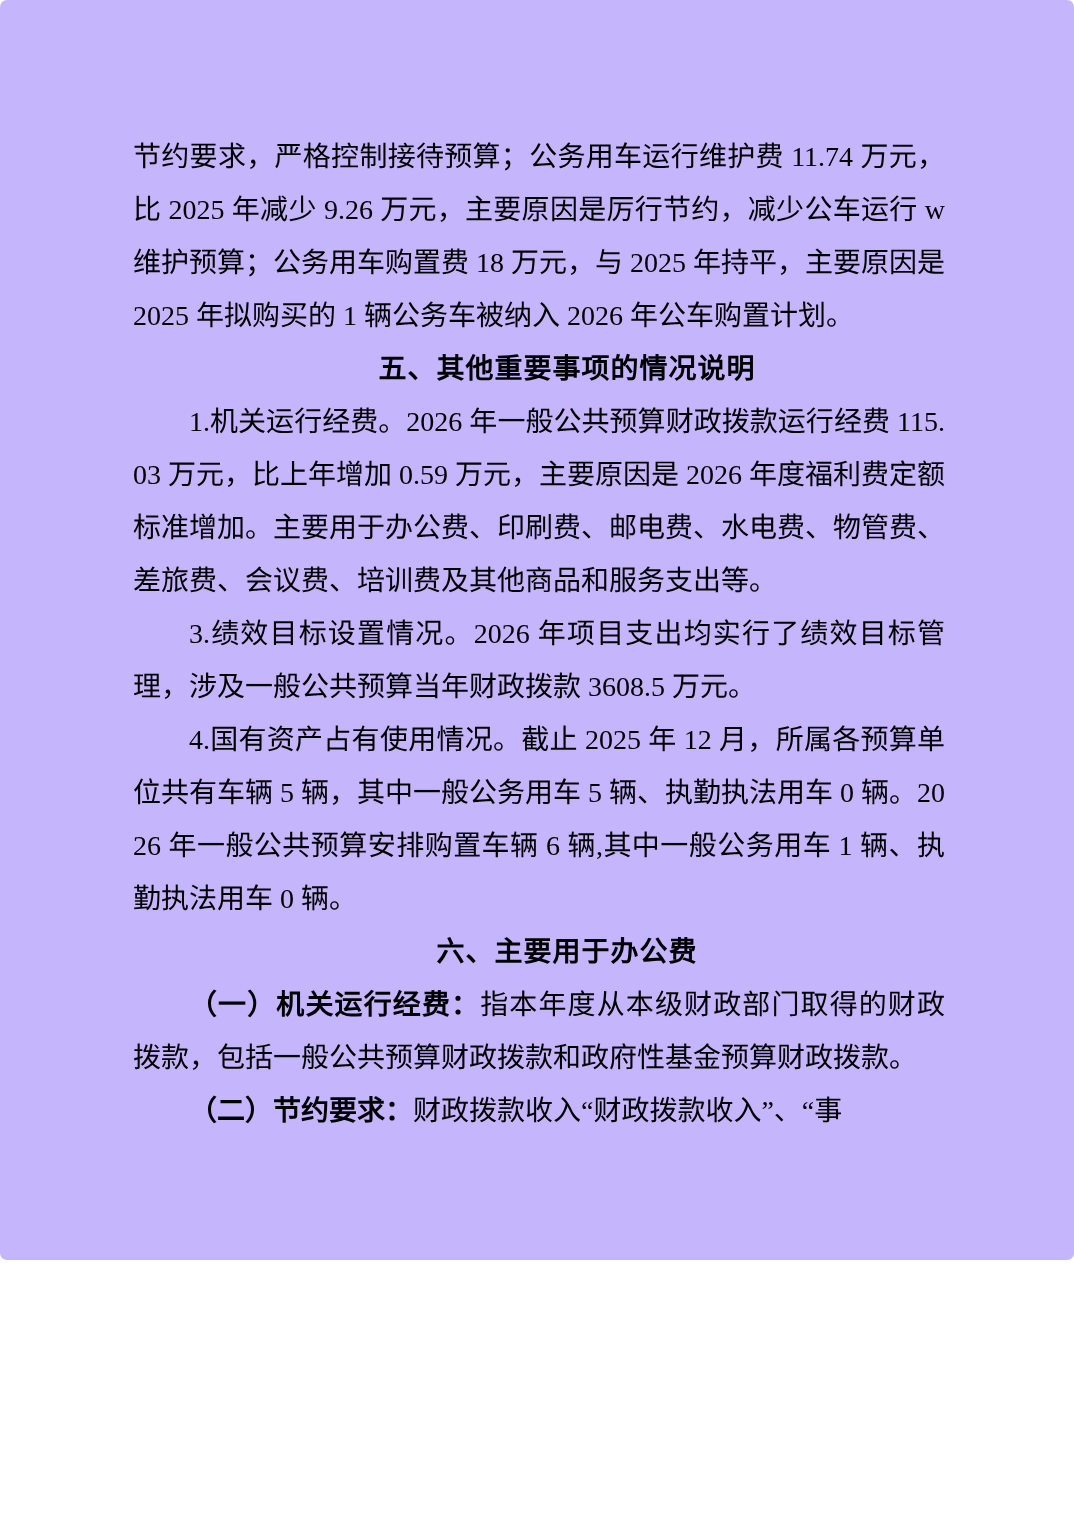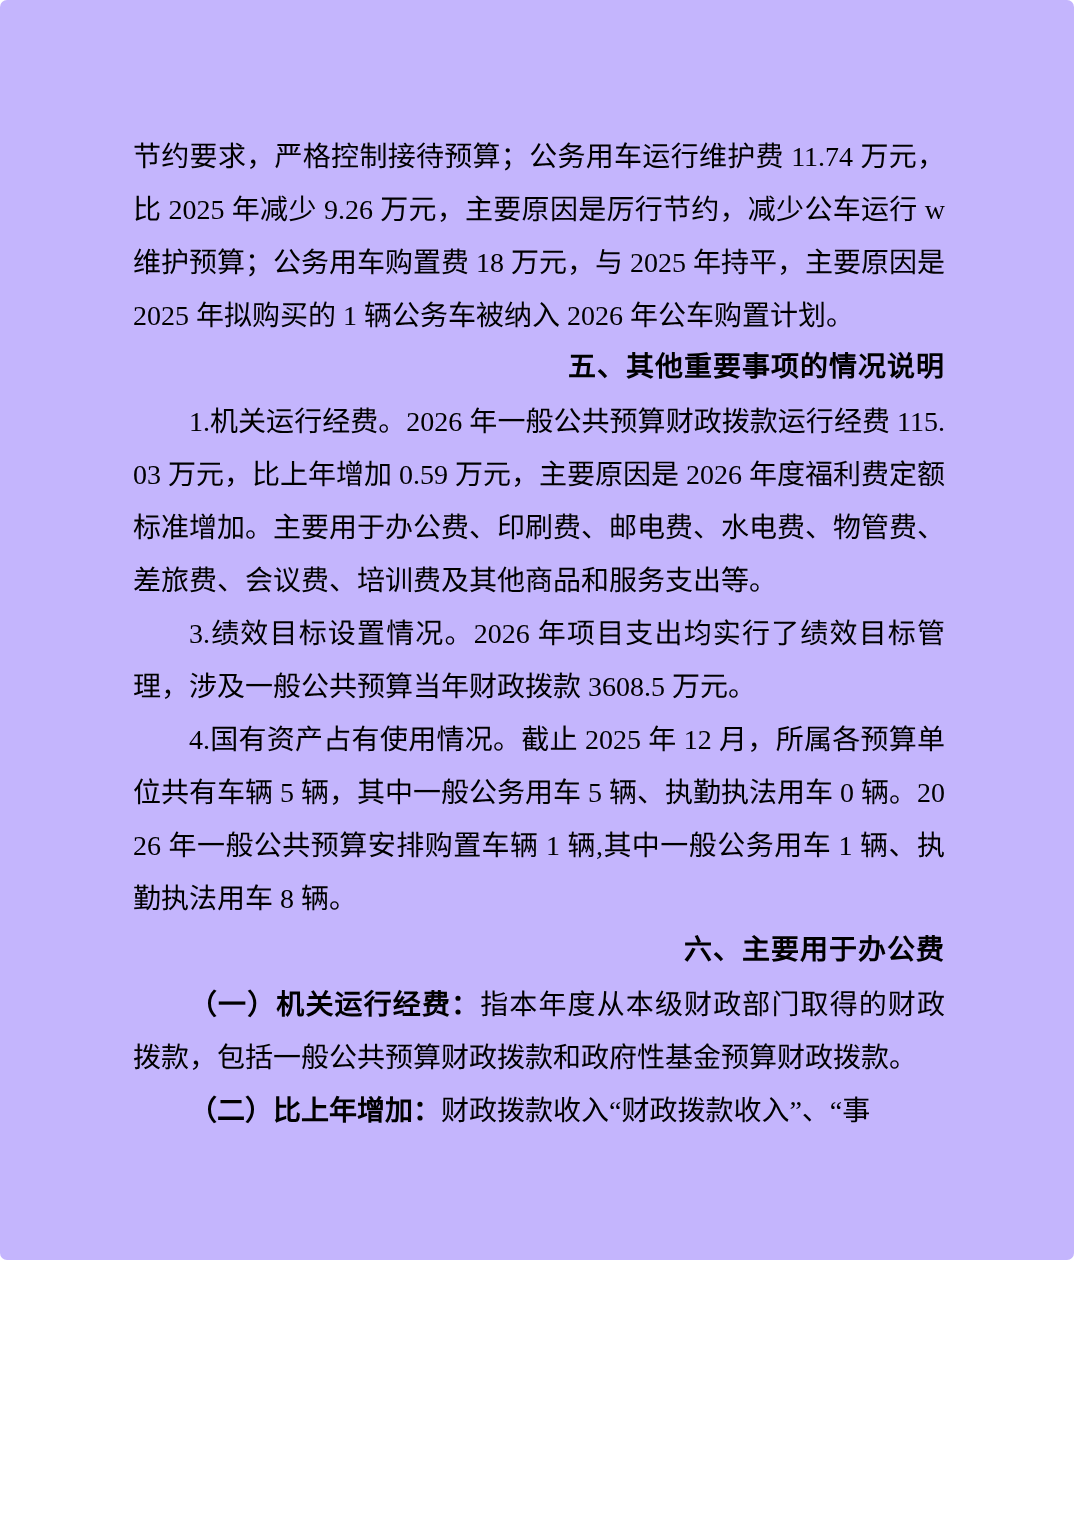--- a/index.html
+++ b/index.html
@@ -33,25 +33,25 @@
     text-align: justify;
     text-align-last: left;
     word-break: break-all;
   }
   .indent {
     text-indent: 56px;
   }
   .heading {
     margin: 0;
     padding: 0;
-    font-family: Liberation Mono, monospace;
+    font-family: Liberation Sans, sans-serif;
     font-weight: 700;
     font-size: 28px;
     line-height: 53px;
-    text-align: right;
+    text-align: center;
     text-indent: 56px;
     letter-spacing: 1px;
   }
   .term-lead {
     font-family: "Liberation Sans", "DejaVu Sans", sans-serif;
     font-weight: 700;
   }
   .footer {
     position: absolute;
     left: 816px;
@@ -72,26 +72,26 @@
 
     <p class="para">节约要求，严格控制接待预算；公务用车运行维护费 11.74 万元，比 2025 年减少 9.26 万元，主要原因是厉行节约，减少公车运行 w 维护预算；公务用车购置费 18 万元，与 2025 年持平，主要原因是 2025 年拟购买的 1 辆公务车被纳入 2026 年公车购置计划。</p>
 
     <h2 class="heading">五、其他重要事项的情况说明</h2>
 
     <p class="para indent">1.机关运行经费。2026 年一般公共预算财政拨款运行经费 115.03 万元，比上年增加 0.59 万元，主要原因是 2026 年度福利费定额标准增加。主要用于办公费、印刷费、邮电费、水电费、物管费、差旅费、会议费、培训费及其他商品和服务支出等。</p>
 
 
     <p class="para indent">3.绩效目标设置情况。2026 年项目支出均实行了绩效目标管理，涉及一般公共预算当年财政拨款 3608.5 万元。</p>
 
-    <p class="para indent">4.国有资产占有使用情况。截止 2025 年 12 月，所属各预算单位共有车辆 5 辆，其中一般公务用车 5 辆、执勤执法用车 0 辆。2026 年一般公共预算安排购置车辆 1 辆,其中一般公务用车 1 辆、执勤执法用车 8 辆。</p>
+    <p class="para indent">4.国有资产占有使用情况。截止 2025 年 12 月，所属各预算单位共有车辆 5 辆，其中一般公务用车 5 辆、执勤执法用车 0 辆。2026 年一般公共预算安排购置车辆 6 辆,其中一般公务用车 1 辆、执勤执法用车 0 辆。</p>
 
     <h2 class="heading">六、主要用于办公费</h2>
 
     <p class="para indent"><span class="term-lead">（一）机关运行经费：</span><span>指本年度从本级财政部门取得的财政拨款，包括一般公共预算财政拨款和政府性基金预算财政拨款。</span></p>
 
-    <p class="para indent"><span class="term-lead">（二）比上年增加：</span><span>财政拨款收入“财政拨款收入”、“事</span></p>
+    <p class="para indent"><span class="term-lead">（二）节约要求：</span><span>财政拨款收入“财政拨款收入”、“事</span></p>
 
   </div>
 
   <div class="footer">
     <span>— 3 —</span>
   </div>
 </div>
 
 </body></html>

